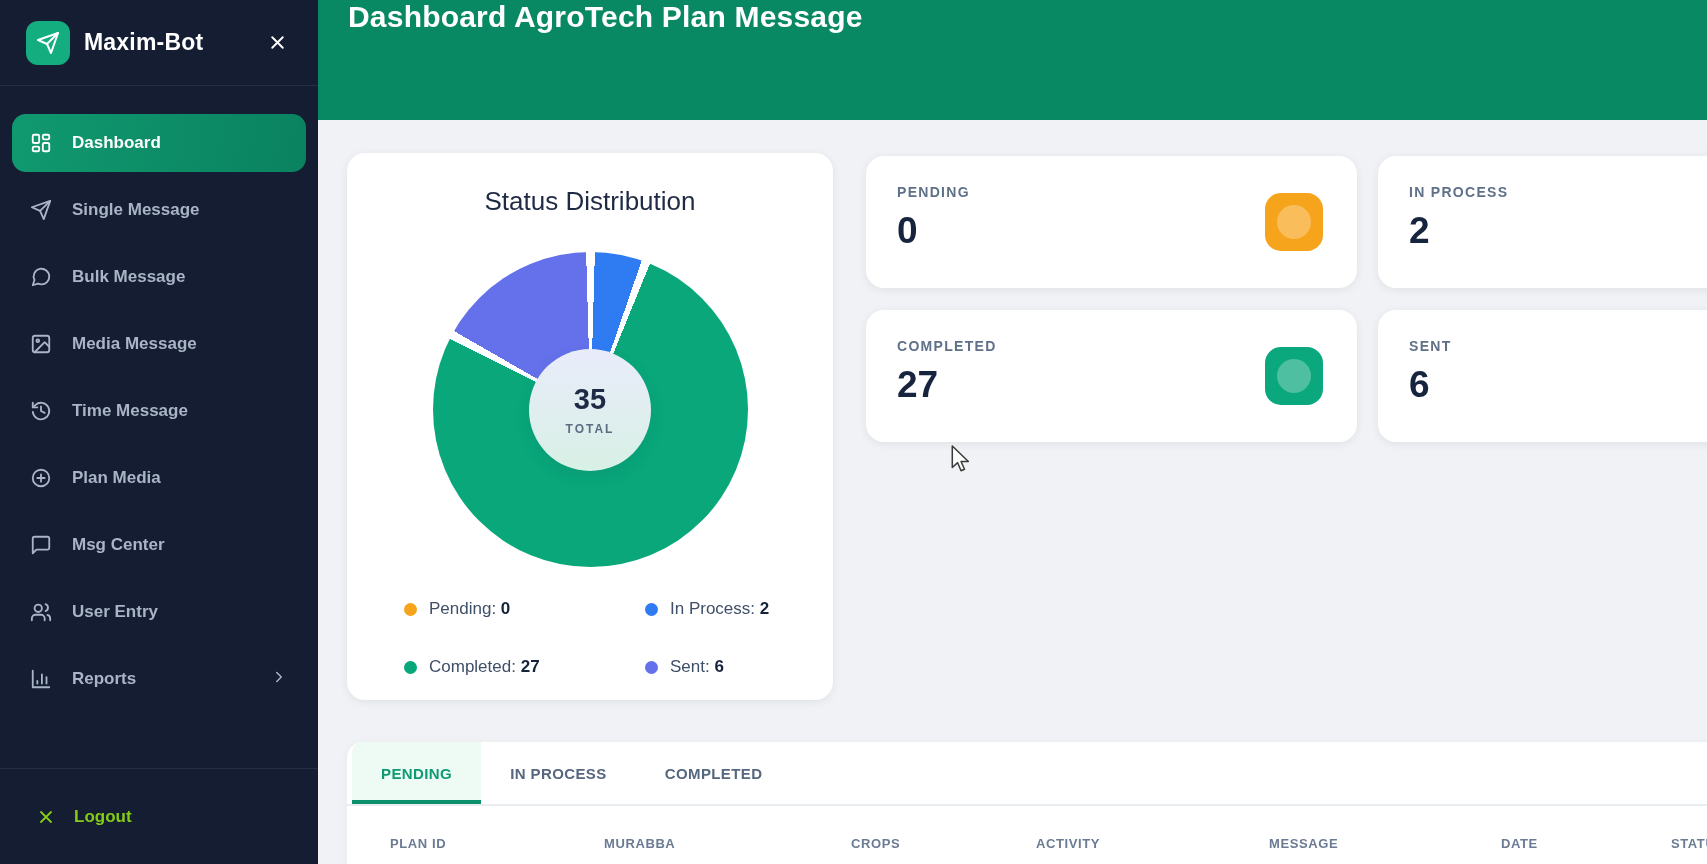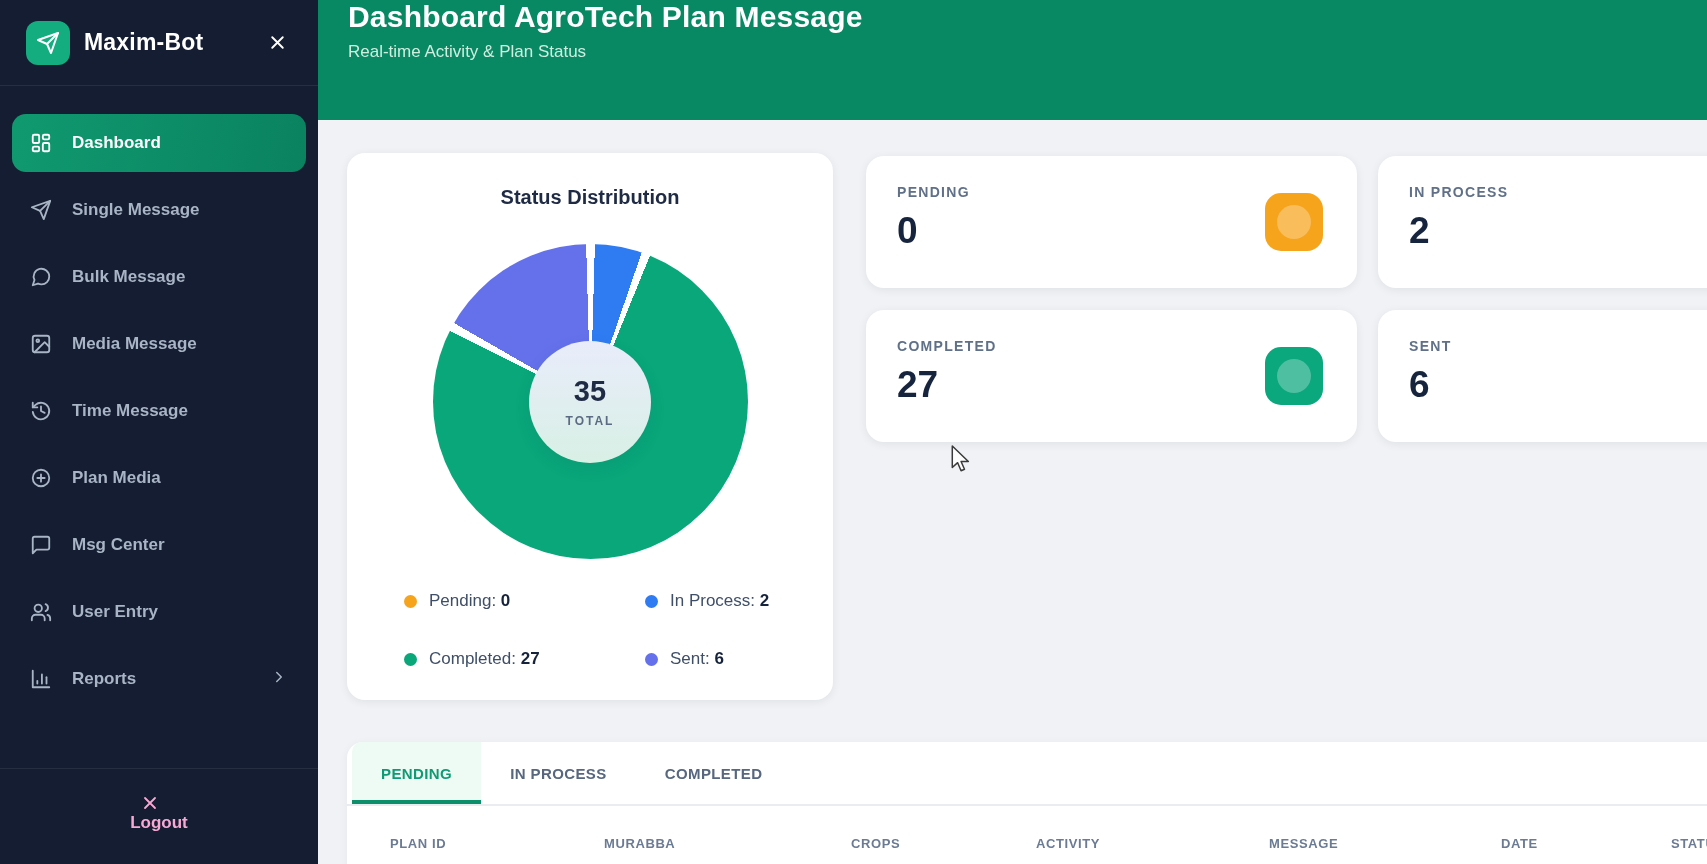--- a/index.html
+++ b/index.html
@@ -15,34 +15,34 @@
   .brand { color:#fff; font-size:23px; font-weight:bold; margin-left:14px; letter-spacing:.2px; }
   .close-x { margin-left:auto; background:none; border:none; cursor:pointer; display:flex; padding:4px; }
   .close-x svg { width:21px; height:21px; stroke:#fff; }
   nav { padding:28px 12px 0 12px; flex:1; }
   .nav-item { height:58px; margin-bottom:9px; display:flex; align-items:center; padding:0 18px; border-radius:14px; font-size:17px; font-weight:600; cursor:pointer; color:#a9b4c6; }
   .nav-item svg { width:22px; height:22px; stroke:currentColor; margin-right:20px; flex:none; }
   .nav-item .chev { margin-left:auto; }
   .nav-item .chev svg { width:18px; height:18px; margin-right:0; }
   .nav-item.active { background:linear-gradient(100deg,#10996f,#0a8260); color:#fff; }
   .side-foot { border-top:1px solid rgba(255,255,255,.08); padding:24px 12px 0 12px; height:96px; }
-  .logout { display:flex; align-items:center; padding:0 24px; height:48px; font-size:17px; font-weight:600; color:#f9a8d4; cursor:pointer; border-radius:12px;flex-direction:column; }
+  .logout { display:flex; align-items:center; padding:0 24px; height:48px; font-size:17px; font-weight:600; color:#84cc16; cursor:pointer; border-radius:12px; }
   .logout svg { width:20px; height:20px; stroke:currentColor; margin-right:18px; }
 
   
   .main { flex:1; display:flex; flex-direction:column; min-width:0; }
   .topbar { height:120px; background:#088963; color:#fff; padding:0 30px; display:flex; flex-direction:column; justify-content:flex-start; }
   .topbar h1 { font-size:30px; font-weight:bold; letter-spacing:.2px; }
   .topbar .sub { margin-top:8px; font-size:17px; color:#cfeee0; }
   .content { position:relative; flex:1; background:#f0f2f5; }
 
   
   .card { background:#fff; border-radius:18px; box-shadow:0 2px 10px rgba(15,23,42,.07); }
   .chart-card { position:absolute; left:29px; top:33px; width:486px; height:547px; padding-top:33px; }
-  .chart-title { text-align:center; font-size:20px; font-weight:bold; color:#1f2b45; }
+  .chart-title { text-align:center; font-size:26px; font-weight:normal; color:#1f2b45; }
   .donut-wrap { position:relative; width:315px; height:315px; margin:35px auto 0; }
   .donut { width:315px; height:315px; border-radius:50%; }
   .hole { position:absolute; left:50%; top:50%; width:122px; height:122px; transform:translate(-50%,-50%); border-radius:50%; background:linear-gradient(180deg,#e9ecfb,#d8f0e5); display:flex; flex-direction:column; align-items:center; justify-content:center; box-shadow:0 6px 16px rgba(30,60,90,.10); }
   .hole .total-num { font-size:29px; font-weight:bold; color:#1f2b45; }
   .hole .total-lbl { margin-top:6px; font-size:12px; font-weight:bold; letter-spacing:2px; color:#5b6b83; }
   .legend { display:grid; grid-template-columns:203px auto; row-gap:22px; padding:0 57px; margin-top:32px;gap:38px; }
   .legend-item { display:flex; align-items:center; font-size:17px; color:#3f4f68; }
   .lg-dot { width:13px; height:13px; border-radius:50%; margin-right:12px; flex:none; }
   .legend-item b { color:#16233c; }
 
@@ -168,21 +168,20 @@
             <path d="M18 6 6 18M6 6l12 12"></path>
           </svg>
         <span>Logout</span>
       </div>
     </div>
   </aside>
 
   <div class="main">
     <header class="topbar">
       <h1>Dashboard AgroTech Plan Message</h1>
-      <div class="sub">Real-time Activity &amp; Plan Status</div>
     </header>
 
     <div class="content">
 
       <section class="card chart-card">
         <div class="chart-title">Status Distribution</div>
         <div class="donut-wrap">
           <div class="donut" id="donut" style="background: conic-gradient(rgb(255, 255, 255) 0deg, rgb(255, 255, 255) 1.6deg, rgb(47, 123, 242) 1.6deg, rgb(47, 123, 242) 18.9714deg, rgb(255, 255, 255) 18.9714deg, rgb(255, 255, 255) 20.5714deg, rgb(255, 255, 255) 20.5714deg, rgb(255, 255, 255) 22.1714deg, rgb(9, 167, 122) 22.1714deg, rgb(9, 167, 122) 296.686deg, rgb(255, 255, 255) 296.686deg, rgb(255, 255, 255) 298.286deg, rgb(255, 255, 255) 298.286deg, rgb(255, 255, 255) 299.886deg, rgb(100, 113, 235) 299.886deg, rgb(100, 113, 235) 358.4deg, rgb(255, 255, 255) 358.4deg, rgb(255, 255, 255) 360deg);"></div>
           <div class="hole">
             <div class="total-num">35</div>

